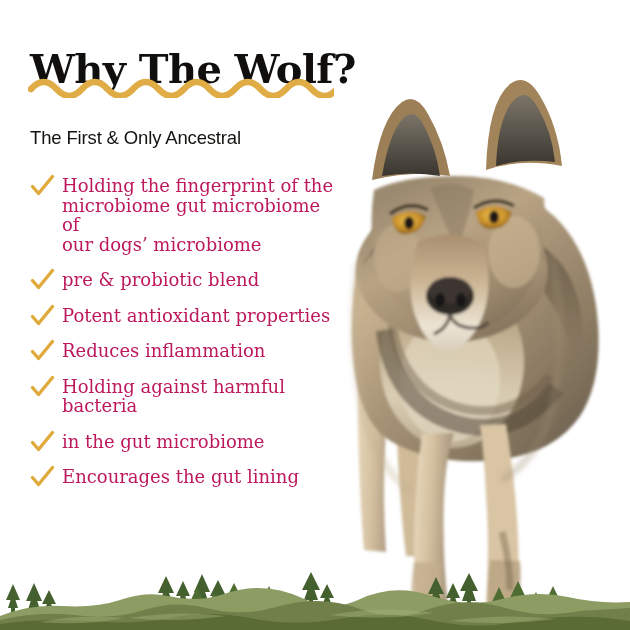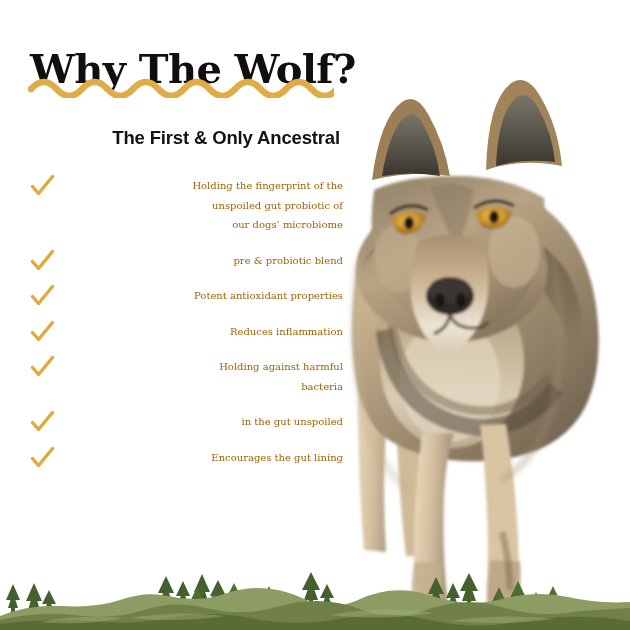--- a/index.html
+++ b/index.html
@@ -7,21 +7,20 @@
     padding: 0;
     background: #ffffff;
   }
   #page {
     position: relative;
     width: 630px;
     height: 630px;
     background: #ffffff;
     overflow: hidden;
     font-family: "Liberation Sans", sans-serif;
-    text-align: right;
   }
 
   
   #text-col {
     position: absolute;
     left: 0; top: 0;
     width: 350px;
     height: 630px;
     z-index: 5;
   }
@@ -46,44 +45,44 @@
     width: 306px;
     height: 24px;
   }
 
   #subtitle {
     position: absolute;
     left: 30px;
     top: 112px;
     width: 310px;
     font-family: "Liberation Sans", sans-serif;
-    font-weight: bold;
+    font-weight: normal;
     font-size: 18.5px;
     line-height: 22.5px;
     letter-spacing: -0.15px;
     color: #141310;
   }
   #subtitle .sub-line { display: block; }
 
   #benefit-list {
     position: absolute;
     left: 28px;
     top: 176px;
     width: 315px;
   }
 
   .benefit-item {
     position: relative;
     display: block;
     padding-left: 34px;
     margin-bottom: 16px;
     font-family: "DejaVu Serif", "Liberation Serif", serif;
-    font-size: 10px;
+    font-size: 18px;
     line-height: 19.5px;
-    color: #a16207;
+    color: #be185d;
   }
   .benefit-item:last-child { margin-bottom: 0; }
 
   .check-icon {
     position: absolute;
     left: 2px;
     top: -2px;
     width: 26px;
     height: 24px;
   }
@@ -279,21 +278,21 @@
     <ul id="benefit-list" style="list-style:none;margin:0;padding:0;">
 
       <li class="benefit-item">
         <span class="check-icon">
           <svg width="26" height="24" viewBox="0 0 26 24" xmlns="http://www.w3.org/2000/svg">
             <path d="M2.5 12.5 L8.5 19.5 L22.5 2.5" fill="none" stroke="#e0a93b" stroke-width="3.4" stroke-linecap="round" stroke-linejoin="round"></path>
           </svg>
         </span>
         <span class="benefit-text">
           <span class="b-line">Holding the fingerprint of the</span>
-          <span class="b-line">unspoiled gut probiotic of</span>
+          <span class="b-line">microbiome gut microbiome of</span>
           <span class="b-line">our dogs’ microbiome</span>
         </span>
       </li>
 
       <li class="benefit-item">
         <span class="check-icon">
           <svg width="26" height="24" viewBox="0 0 26 24" xmlns="http://www.w3.org/2000/svg">
             <path d="M2.5 12.5 L8.5 19.5 L22.5 2.5" fill="none" stroke="#e0a93b" stroke-width="3.4" stroke-linecap="round" stroke-linejoin="round"></path>
           </svg>
         </span>
@@ -337,21 +336,21 @@
         </span>
       </li>
 
       <li class="benefit-item">
         <span class="check-icon">
           <svg width="26" height="24" viewBox="0 0 26 24" xmlns="http://www.w3.org/2000/svg">
             <path d="M2.5 12.5 L8.5 19.5 L22.5 2.5" fill="none" stroke="#e0a93b" stroke-width="3.4" stroke-linecap="round" stroke-linejoin="round"></path>
           </svg>
         </span>
         <span class="benefit-text">
-          <span class="b-line">in the gut unspoiled</span>
+          <span class="b-line">in the gut microbiome</span>
         </span>
       </li>
 
       <li class="benefit-item">
         <span class="check-icon">
           <svg width="26" height="24" viewBox="0 0 26 24" xmlns="http://www.w3.org/2000/svg">
             <path d="M2.5 12.5 L8.5 19.5 L22.5 2.5" fill="none" stroke="#e0a93b" stroke-width="3.4" stroke-linecap="round" stroke-linejoin="round"></path>
           </svg>
         </span>
         <span class="benefit-text">

